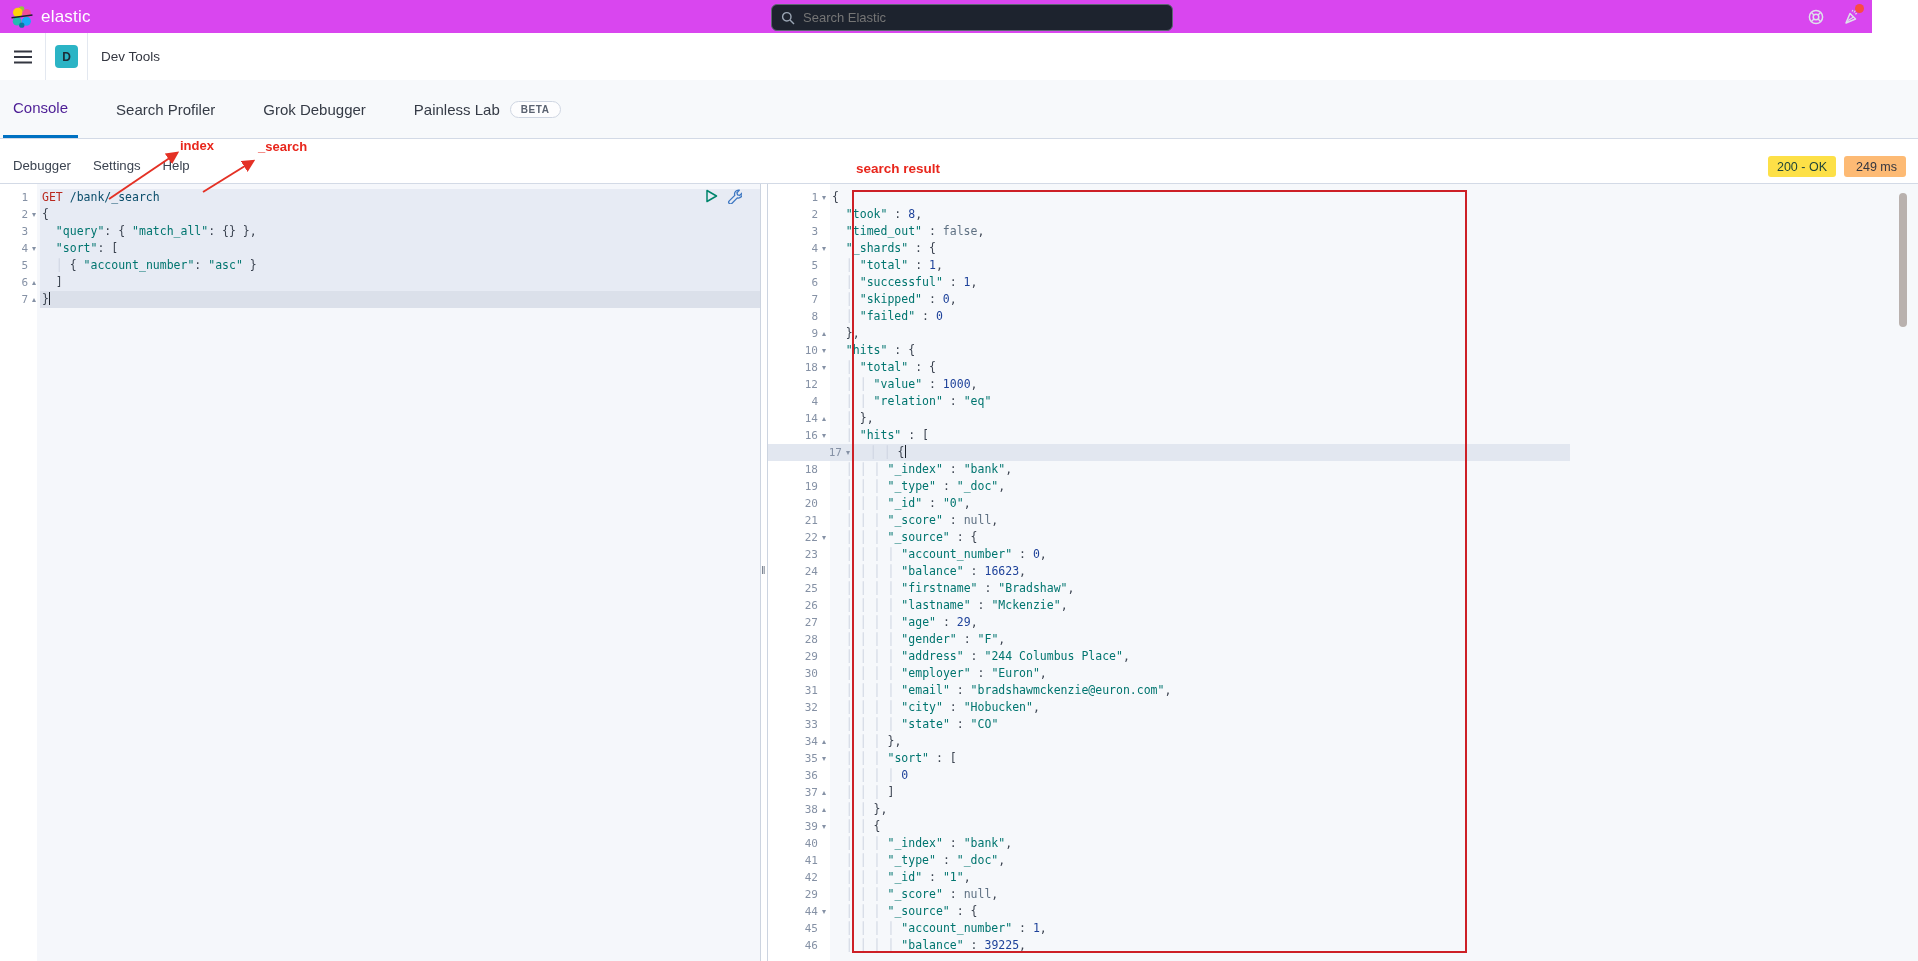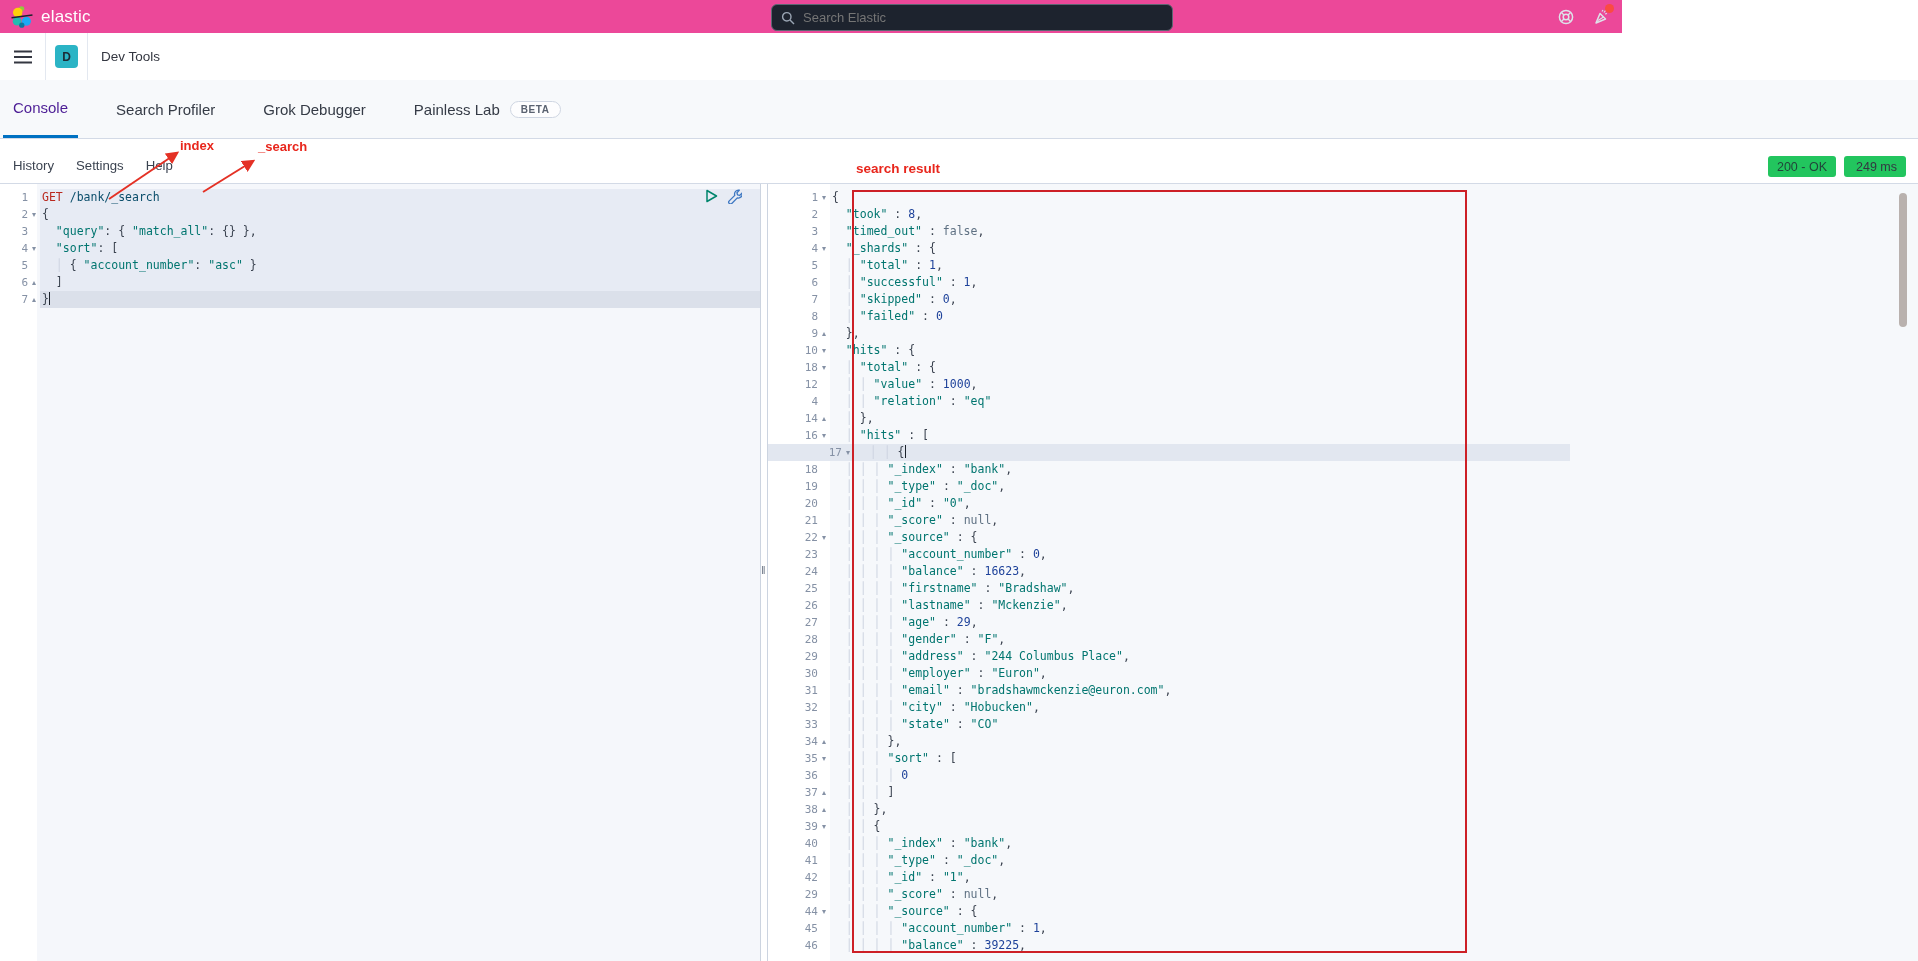--- a/index.html
+++ b/index.html
@@ -1,20 +1,20 @@
 <!DOCTYPE html>
 <html><head>
 <meta charset="utf-8">
 <style>
   html,body{margin:0;padding:0;background:#fff;}
   .screen{position:relative;width:1918px;height:961px;background:#fff;overflow:hidden;
           font-family:"Liberation Sans",sans-serif;color:#343741;}
 
   
-  .topbar{position:absolute;left:0;top:0;width:1622px;height:33px;background:#ec4899;
+  .topbar{position:absolute;left:0;top:0;width:1872px;height:33px;background:#d946ef;
           display:flex;align-items:center;}
   .logo-wrap{display:flex;align-items:center;margin-left:11px;}
   .product-name{color:#fff;font-size:17px;margin-left:8px;letter-spacing:.2px;}
   .gsearch{position:absolute;left:771px;top:4px;width:400px;height:25px;border:1px solid #5d6673;
            border-radius:6px;display:flex;align-items:center;background:#1d232e;}
   .gsearch input{background:transparent;border:none;outline:none;color:#aab3c0;font-size:13px;
                  font-family:"Liberation Sans",sans-serif;flex:1;}
   .gsearch svg{margin:0 6px 0 9px;flex:0 0 auto;}
   .top-icons{position:absolute;right:10px;top:0;height:33px;display:flex;align-items:center;gap:16px;}
   .top-icon{position:relative;width:20px;height:20px;display:flex;align-items:center;justify-content:center;cursor:pointer;}
@@ -38,22 +38,22 @@
              font-size:10px;font-weight:bold;letter-spacing:.6px;color:#5a6270;background:#fdfdfe;}
 
   
   .ctoolbar{position:absolute;left:0;top:139px;width:1918px;height:44px;background:#fff;
             display:flex;align-items:center;}
   .cmenu{display:flex;gap:22px;margin-left:13px;padding-top:9px;}
   .cmenu span{font-size:13.2px;color:#3b4350;cursor:pointer;}
   .badges{position:absolute;right:12px;top:17px;display:flex;gap:8px;}
   .badge{height:21px;border-radius:3px;padding:0 9px;display:flex;align-items:center;
          font-size:12.5px;font-weight:500;color:#21453a;}
-  .badge.time{background:#22c55e;color:#343741;padding-left:12px;}
-  .badge.status{background:#22c55e;}
+  .badge.time{background:#fdba74;color:#343741;padding-left:12px;}
+  .badge.status{background:#fde047;}
 
   
   .main{position:absolute;left:0;top:183px;width:1918px;height:778px;border-top:1px solid #d3dae6;box-sizing:border-box;}
   .editor-pane{position:absolute;left:0;top:0;width:760px;height:778px;background:#f5f7fb;overflow:hidden;padding-top:5px;box-sizing:border-box;}
   .editor-pane::before{content:"";position:absolute;left:0;top:0;width:37px;height:778px;background:#fff;}
   .splitter{position:absolute;left:760px;top:0;width:8px;height:778px;background:#fff;
             border-left:1px solid #ccd4e0;border-right:1px solid #ccd4e0;box-sizing:border-box;cursor:col-resize;}
   .split-handle{position:absolute;left:0px;top:380px;font-size:11px;color:#6a7383;}
   .response-pane{position:absolute;left:768px;top:0;width:1150px;height:778px;background:#f6f8fb;overflow:hidden;padding-top:5px;box-sizing:border-box;}
   .response-pane::before{content:"";position:absolute;left:0;top:0;width:62px;height:778px;background:#fff;}
@@ -161,21 +161,21 @@
       <span>Grok Debugger</span>
     </div>
     <div class="tab">
       <span>Painless Lab</span>
       <span class="beta-pill">BETA</span>
     </div>
   </div>
 
   <div class="ctoolbar">
     <div class="cmenu">
-      <span>History</span>
+      <span>Debugger</span>
       <span>Settings</span>
       <span>Help</span>
     </div>
     <div class="badges">
       <span class="badge status">200 - OK</span>
       <span class="badge time">249 ms</span>
     </div>
   </div>
 
   <div class="main">

